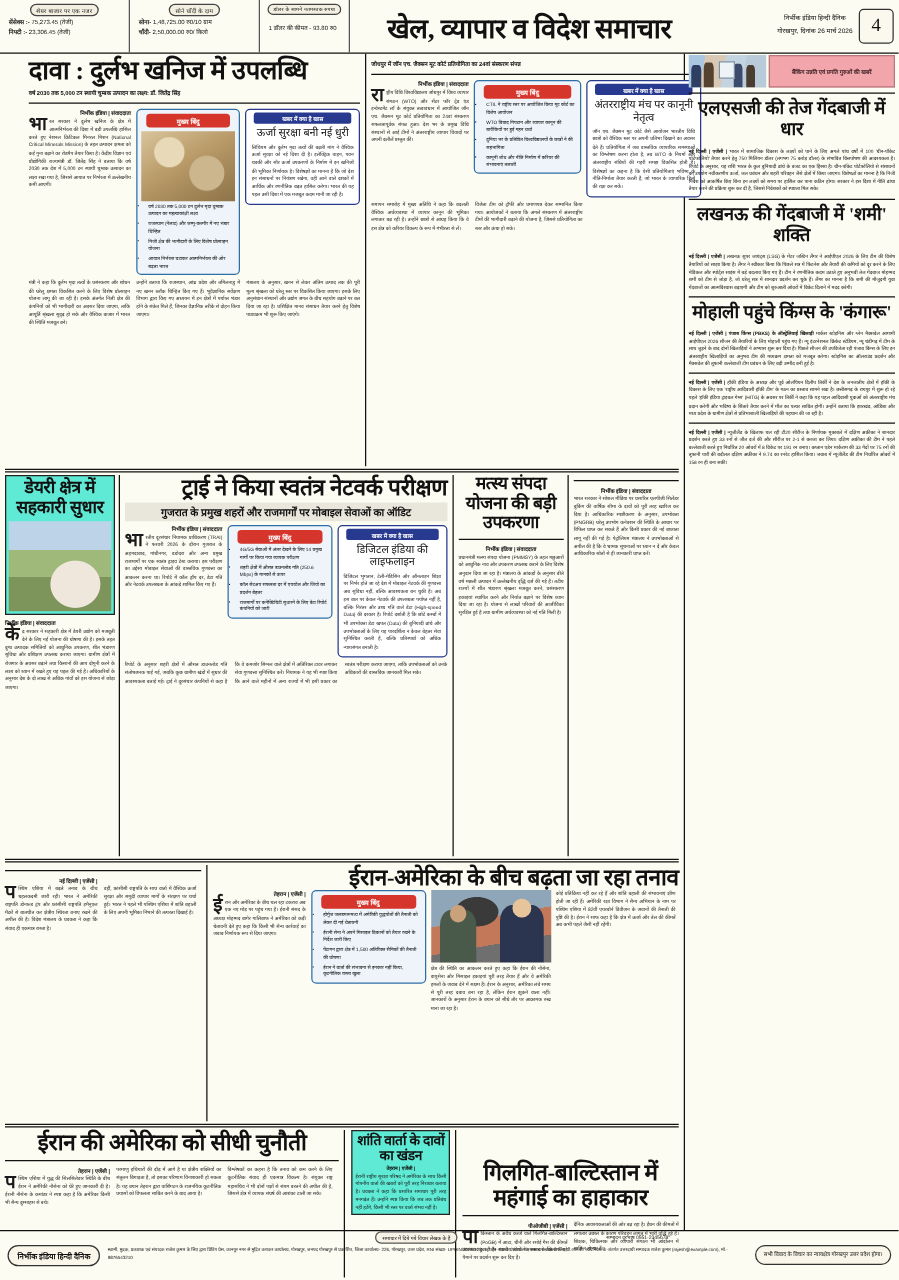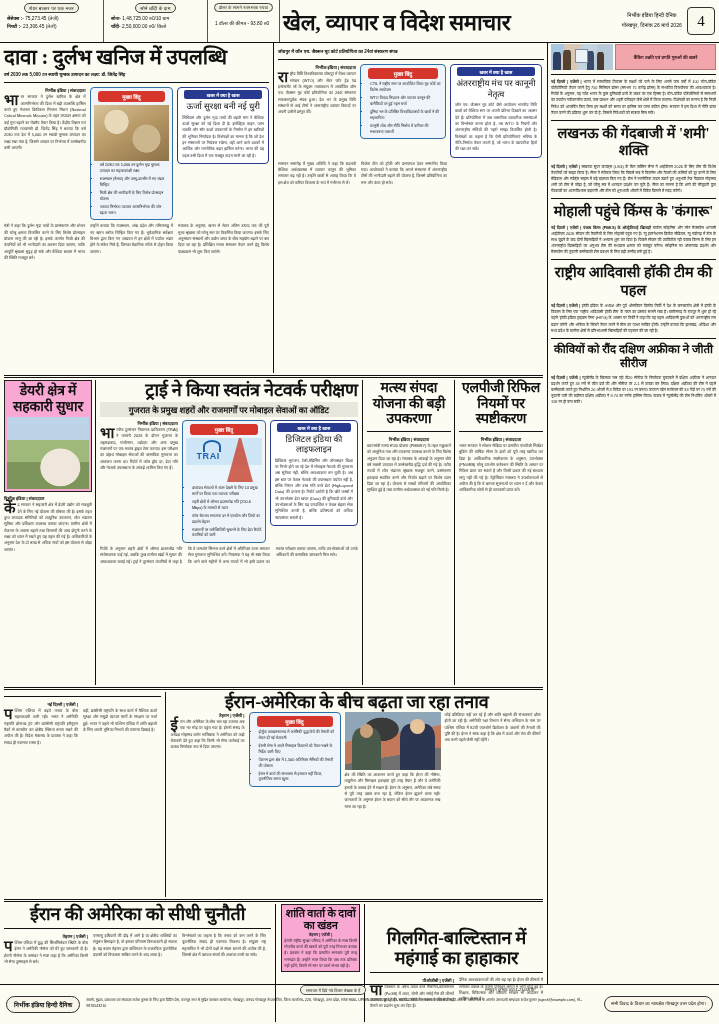--- a/index.html
+++ b/index.html
@@ -19,21 +19,21 @@
   .pill{
     border:1px solid #444;border-radius:9px;background:#f3f0e2;
     font-size:4.6px;text-align:center;padding:1px 4px;margin:1px auto 2px;
     display:block;width:max-content;letter-spacing:.2px;
   }
   .tb-lines{font-size:4.8px;line-height:1.75;padding-left:4px;white-space:nowrap;}
   .tb-lines b{font-weight:700;}
   .c-share{width:104px;}
   .c-gold{width:104px;}
   .c-dollar{width:72px;}
-  .c-title{flex:1;display:flex;align-items:center;}
+  .c-title{flex:1;display:flex;align-items:center;justify-content:center;}
   .c-title h1{
     margin:0;font-size:22px;font-weight:800;letter-spacing:-.3px;
     font-family:"Liberation Serif","DejaVu Serif",serif;
   }
   .c-mast{width:152px;display:flex;align-items:center;justify-content:flex-end;gap:5px;padding-right:4px;}
   .mast-txt{font-size:5.2px;line-height:1.9;text-align:center;}
   .pageno{
     width:26px;height:26px;border:1px solid #333;border-radius:4px;background:#fbf9ee;
     display:flex;align-items:center;justify-content:center;font-size:15px;font-weight:400;
     font-family:"Liberation Serif","DejaVu Serif",serif;
@@ -79,21 +79,21 @@
   .kbox ul{margin:2px 3px 3px 3px;padding-left:6px;}
   .kbox li{font-size:3.8px;line-height:1.5;margin-bottom:2.5px;}
 
   .xbox{border:1px solid #283a8f;border-radius:4px;background:#fff;overflow:hidden;}
   .xbox-h{background:#283a8f;color:#fff;font-size:4.6px;font-weight:700;text-align:center;padding:1.5px 3px;
           margin:2px 6px;border-radius:2px;}
   .xbox-t{font-size:8.6px;font-weight:400;text-align:center;line-height:1.2;margin:2px 3px 3px;
           font-family:"Liberation Serif","DejaVu Serif",serif;}
   .xbox .copy{padding:0 4px 4px;}
 
-  .boxed{border:1px solid #222;padding:3px;box-sizing:border-box;background:#f9a8d4;}
+  .boxed{border:1px solid #222;padding:3px;box-sizing:border-box;background:#5eead4;}
 
   
   .photo{position:relative;overflow:hidden;background:#cbd5dd;}
   .ph-mine{background:
       radial-gradient(circle at 30% 30%, #e8d9b8 0 18%, transparent 19%),
       radial-gradient(circle at 70% 60%, #cbb68d 0 22%, transparent 23%),
       linear-gradient(150deg,#d9c49b 0%,#b99a68 45%,#8d7348 100%);}
   .ph-cow{background:
       radial-gradient(ellipse at 65% 70%, #efe7dc 0 26%, transparent 27%),
       linear-gradient(180deg,#bcd3e8 0 32%,#9fb97a 32% 62%,#7d955b 62% 100%);}
@@ -178,21 +178,21 @@
         <div>गोरखपुर, दिनांक 26 मार्च 2026</div>
       </div>
       <div class="pageno">4</div>
     </div>
   </div>
 
   <div class="body">
 
     <div class="leftwrap">
 
-      <div style="display:flex;height:330px;">
+      <div style="display:flex;height:330px;padding-left:19px;">
 
         <div style="width:274px;border-right:1.2px solid #111;padding:3px 4px;box-sizing:border-box;">
           <h2 class="hl hl-xl">दावा : दुर्लभ खनिज में उपलब्धि</h2>
           <div class="kicker" style="font-weight:700;margin:2px 0 3px;">वर्ष 2030 तक 5,000 टन स्थायी चुम्बक उत्पादन का लक्ष्य: डॉ. जितेंद्र सिंह</div>
           <div class="rule"></div>
 
           <div style="display:flex;gap:4px;">
             <div style="width:82px;">
               <div class="byline">निर्भीक इंडिया | संवाददाता</div>
               <div class="copy dropcap">भारत सरकार ने दुर्लभ खनिज के क्षेत्र में आत्मनिर्भरता की दिशा में बड़ी उपलब्धि हासिल करते हुए नेशनल क्रिटिकल मिनरल मिशन (National Critical Minerals Mission) के तहत उत्पादन क्षमता को कई गुना बढ़ाने का रोडमैप तैयार किया है। केंद्रीय विज्ञान एवं प्रौद्योगिकी राज्यमंत्री डॉ. जितेंद्र सिंह ने बताया कि वर्ष 2030 तक देश में 5,000 टन स्थायी चुम्बक उत्पादन का लक्ष्य रखा गया है, जिससे आयात पर निर्भरता में उल्लेखनीय कमी आएगी।</div>
@@ -285,23 +285,20 @@
 
           <div style="display:flex;gap:4px;">
             <div style="width:78px;">
               <div class="byline">निर्भीक इंडिया | संवाददाता</div>
               <div class="copy dropcap">भारतीय दूरसंचार नियामक प्राधिकरण (TRAI) ने फरवरी 2026 के दौरान गुजरात के अहमदाबाद, गांधीनगर, वडोदरा और अन्य प्रमुख राजमार्गों पर एक स्वतंत्र ड्राइव टेस्ट कराया। इस परीक्षण का उद्देश्य मोबाइल सेवाओं की वास्तविक गुणवत्ता का आकलन करना था। रिपोर्ट में कॉल ड्रॉप दर, डेटा गति और नेटवर्क उपलब्धता के आंकड़े शामिल किए गए हैं।</div>
             </div>
 
             <div style="width:84px;">
               <div class="kbox">
                 <div class="kbox-h">मुख्य बिंदु</div>
-                <div class="photo ph-trai" style="height:46px;margin:0 3px;">
-                  <span class="trai-logo">TRAI</span>
-                </div>
                 <ul>
                   <li>4G/5G सेवाओं में अंतर देखने के लिए 14 प्रमुख मार्गों पर किया गया व्यापक परीक्षण</li>
                   <li>शहरी क्षेत्रों में औसत डाउनलोड गति (250.6 Mbps) के मानकों से ऊपर</li>
                   <li>कॉल सेटअप सफलता दर में एयरटेल और जियो का प्रदर्शन बेहतर</li>
                   <li>राजमार्गों पर कनेक्टिविटी सुधारने के लिए डेटा रिपोर्ट कंपनियों को जारी</li>
                 </ul>
               </div>
             </div>
 
             <div style="width:88px;">
@@ -317,21 +314,20 @@
         </div>
 
         <div style="width:88px;border-right:1px solid #111;padding-right:3px;">
           <h3 class="hl hl-md" style="text-align:center;">मत्स्य संपदा योजना की बड़ी उपकरणा</h3>
           <div class="rule"></div>
           <div class="byline" style="text-align:center;">निर्भीक इंडिया | संवाददाता</div>
           <div class="copy">प्रधानमंत्री मत्स्य संपदा योजना (PMMSY) के तहत मछुआरों को आधुनिक नाव और उपकरण उपलब्ध कराने के लिए विशेष अनुदान दिया जा रहा है। मंत्रालय के आंकड़ों के अनुसार बीते वर्ष मछली उत्पादन में उल्लेखनीय वृद्धि दर्ज की गई है। तटीय राज्यों में शीत भंडारण श्रृंखला मजबूत करने, प्रसंस्करण इकाइयां स्थापित करने और निर्यात बढ़ाने पर विशेष ध्यान दिया जा रहा है। योजना से लाखों परिवारों की आजीविका सुरक्षित हुई है तथा ग्रामीण अर्थव्यवस्था को नई गति मिली है।</div>
         </div>
 
         <div style="width:88px;">
-          <h3 class="hl hl-md" style="text-align:center;">एलपीजी रिफिल नियमों पर स्पष्टीकरण</h3>
           <div class="rule"></div>
           <div class="byline" style="text-align:center;">निर्भीक इंडिया | संवाददाता</div>
           <div class="copy">भारत सरकार ने सोशल मीडिया पर प्रसारित एलपीजी सिलेंडर बुकिंग की वार्षिक सीमा के दावों को पूरी तरह खारिज कर दिया है। आधिकारिक स्पष्टीकरण के अनुसार, उपभोक्ता (PNGRB) घरेलू उपभोग कनेक्शन की स्थिति के आधार पर रिफिल प्राप्त कर सकते हैं और किसी प्रकार की नई बाध्यता लागू नहीं की गई है। पेट्रोलियम मंत्रालय ने उपभोक्ताओं से अपील की है कि वे भ्रामक सूचनाओं पर ध्यान न दें और केवल आधिकारिक स्रोतों से ही जानकारी प्राप्त करें।</div>
         </div>
       </div>
 
       <div class="rule-d" style="margin:2px 4px;"></div>
 
       <div style="display:flex;height:205px;padding:0 4px;box-sizing:border-box;gap:5px;">
 
@@ -340,21 +336,21 @@
           <div style="display:flex;gap:5px;">
             <div style="width:74px;">
               <div class="byline">नई दिल्ली | एजेंसी |</div>
               <div class="copy dropcap">पश्चिम एशिया में बढ़ते तनाव के बीच चहलकदमी जारी रही। भारत ने अमेरिकी राष्ट्रपति डोनाल्ड ट्रंप और फ्रांसीसी राष्ट्रपति इमैनुएल मैक्रों से बातचीत कर क्षेत्रीय स्थिरता बनाए रखने की अपील की है। विदेश मंत्रालय के प्रवक्ता ने कहा कि संवाद ही एकमात्र रास्ता है।</div>
             </div>
             <div class="copy" style="width:74px;padding-top:7px;">वहीं, फ्रांसीसी राष्ट्रपति के साथ वार्ता में वैश्विक ऊर्जा सुरक्षा और समुद्री व्यापार मार्गों के संरक्षण पर चर्चा हुई। भारत ने पहले भी पश्चिम एशिया में शांति बहाली के लिए अपनी भूमिका निभाने की तत्परता दिखाई है।</div>
           </div>
         </div>
 
         <div style="width:376px;">
-          <h3 class="hl hl-lg" style="text-align:center;">ईरान-अमेरिका के बीच बढ़ता जा रहा तनाव</h3>
+          <h3 class="hl hl-lg" style="text-align:right;">ईरान-अमेरिका के बीच बढ़ता जा रहा तनाव</h3>
 
           <div style="display:flex;gap:4px;">
             <div style="width:74px;">
               <div class="byline">तेहरान | एजेंसी |</div>
               <div class="copy dropcap">ईरान और अमेरिका के बीच चल रहा टकराव अब एक नए मोड़ पर पहुंच गया है। ईरानी संसद के अध्यक्ष मोहम्मद बागेर गालिबाफ ने अमेरिका को कड़ी चेतावनी देते हुए कहा कि किसी भी सैन्य कार्रवाई का जवाब निर्णायक रूप से दिया जाएगा।</div>
             </div>
 
             <div style="width:92px;">
               <div class="kbox">
                 <div class="kbox-h">मुख्य बिंदु</div>
@@ -429,20 +425,21 @@
             <span class="b3"></span>
             <span class="b4"></span>
             <span class="scr"></span>
         </div>
         <div class="pinkstrip" style="flex:1;display:flex;align-items:center;justify-content:center;">बैंकिंग उन्नति एवं प्रगति गुरुओं की खबरें</div>
       </div>
 
       <div class="rc-sep"></div>
 
       <div>
+        <div class="rc-hl">एलएसजी की तेज गेंदबाजी में धार</div>
         <div class="rc-copy">
           <b>नई दिल्ली | एजेंसी |</b>
           <span>भारत में सामाजिक विकास के लक्ष्यों को पाने के लिए अगले पांच वर्षों में 100 'ग्रीन-पॉकेट पोर्टफोलियो' तैयार करने हेतु 750 मिलियन डॉलर (लगभग 75 करोड़ डॉलर) के संभावित वित्तपोषण की आवश्यकता है। रिपोर्ट के अनुसार, यह राशि भारत के कुल बुनियादी ढांचे के बजट का एक हिस्सा है। ग्रीन-पॉकेट पोर्टफोलियो से संसाधनों का उपयोग नवीकरणीय ऊर्जा, जल प्रबंधन और शहरी परिवहन जैसे क्षेत्रों में किया जाएगा। विशेषज्ञों का मानना है कि निजी निवेश को आकर्षित किए बिना इन लक्ष्यों को समय पर हासिल कर पाना कठिन होगा। सरकार ने इस दिशा में नीति ढांचा तैयार करने की प्रक्रिया शुरू कर दी है, जिससे निवेशकों को स्पष्टता मिल सके।</span>
         </div>
       </div>
       <div class="rc-sep"></div>
 
       <div>
         <div class="rc-hl">लखनऊ की गेंदबाजी में 'शमी' शक्ति</div>
         <div class="rc-copy">
@@ -455,30 +452,28 @@
       <div>
         <div class="rc-hl">मोहाली पहुंचे किंग्स के 'कंगारू'</div>
         <div class="rc-copy">
           <b>नई दिल्ली | एजेंसी | पंजाब किंग्स (PBKS) के ऑस्ट्रेलियाई खिलाड़ी</b>
           <span>मार्कस स्टोइनिस और ग्लेन मैक्सवेल आगामी आईपीएल 2026 सीजन की तैयारियों के लिए मोहाली पहुंच गए हैं। न्यू इंटरनेशनल क्रिकेट स्टेडियम, न्यू चंडीगढ़ में टीम के साथ जुड़ने के बाद दोनों खिलाड़ियों ने अभ्यास शुरू कर दिया है। पिछले सीजन की उपविजेता रही पंजाब किंग्स के लिए इन अंतरराष्ट्रीय खिलाड़ियों का अनुभव टीम की मध्यक्रम क्षमता को मजबूत करेगा। स्टोइनिस का ऑलराउंड प्रदर्शन और मैक्सवेल की तूफानी बल्लेबाजी टीम प्रबंधन के लिए बड़ी उम्मीद बनी हुई है।</span>
         </div>
       </div>
       <div class="rc-sep"></div>
 
       <div>
-        <div class="rc-hl">राष्ट्रीय आदिवासी हॉकी टीम की पहल</div>
         <div class="rc-copy">
           <b>नई दिल्ली | एजेंसी |</b>
           <span>हॉकी इंडिया के अध्यक्ष और पूर्व ओलंपियन दिलीप तिर्की ने देश के जनजातीय क्षेत्रों में हॉकी के विकास के लिए एक 'राष्ट्रीय आदिवासी हॉकी टीम' के गठन का प्रस्ताव सामने रखा है। छत्तीसगढ़ के रायपुर में शुरू हो रहे पहले 'हॉकी इंडिया ट्राइबल गेम्स' (HITG) के अवसर पर तिर्की ने कहा कि यह पहल आदिवासी युवाओं को अंतरराष्ट्रीय मंच प्रदान करेगी और भविष्य के सितारे तैयार करने में मील का पत्थर साबित होगी। उन्होंने बताया कि झारखंड, ओडिशा और मध्य प्रदेश के ग्रामीण क्षेत्रों से प्रतिभाशाली खिलाड़ियों की पहचान की जा रही है।</span>
         </div>
       </div>
       <div class="rc-sep"></div>
 
       <div>
-        <div class="rc-hl" style="font-size:11.5px;">कीवियों को रौंद दक्षिण अफ्रीका ने जीती सीरीज</div>
         <div class="rc-copy">
           <b>नई दिल्ली | एजेंसी |</b>
           <span>न्यूजीलैंड के खिलाफ चल रही टी20 सीरीज के निर्णायक मुकाबले में दक्षिण अफ्रीका ने शानदार प्रदर्शन करते हुए 33 रनों से जीत दर्ज की और सीरीज पर 2-1 से कब्जा कर लिया। दक्षिण अफ्रीका की टीम ने पहले बल्लेबाजी करते हुए निर्धारित 20 ओवरों में 8 विकेट पर 191 रन बनाए। कप्तान एडेन मार्कराम की 33 गेंदों पर 75 रनों की तूफानी पारी की बदौलत दक्षिण अफ्रीका ने 9.74 का रनरेट हासिल किया। जवाब में न्यूजीलैंड की टीम निर्धारित ओवरों में 158 रन ही बना सकी।</span>
         </div>
       </div>
 
     </div>
   </div>
 
   <div class="footer">

